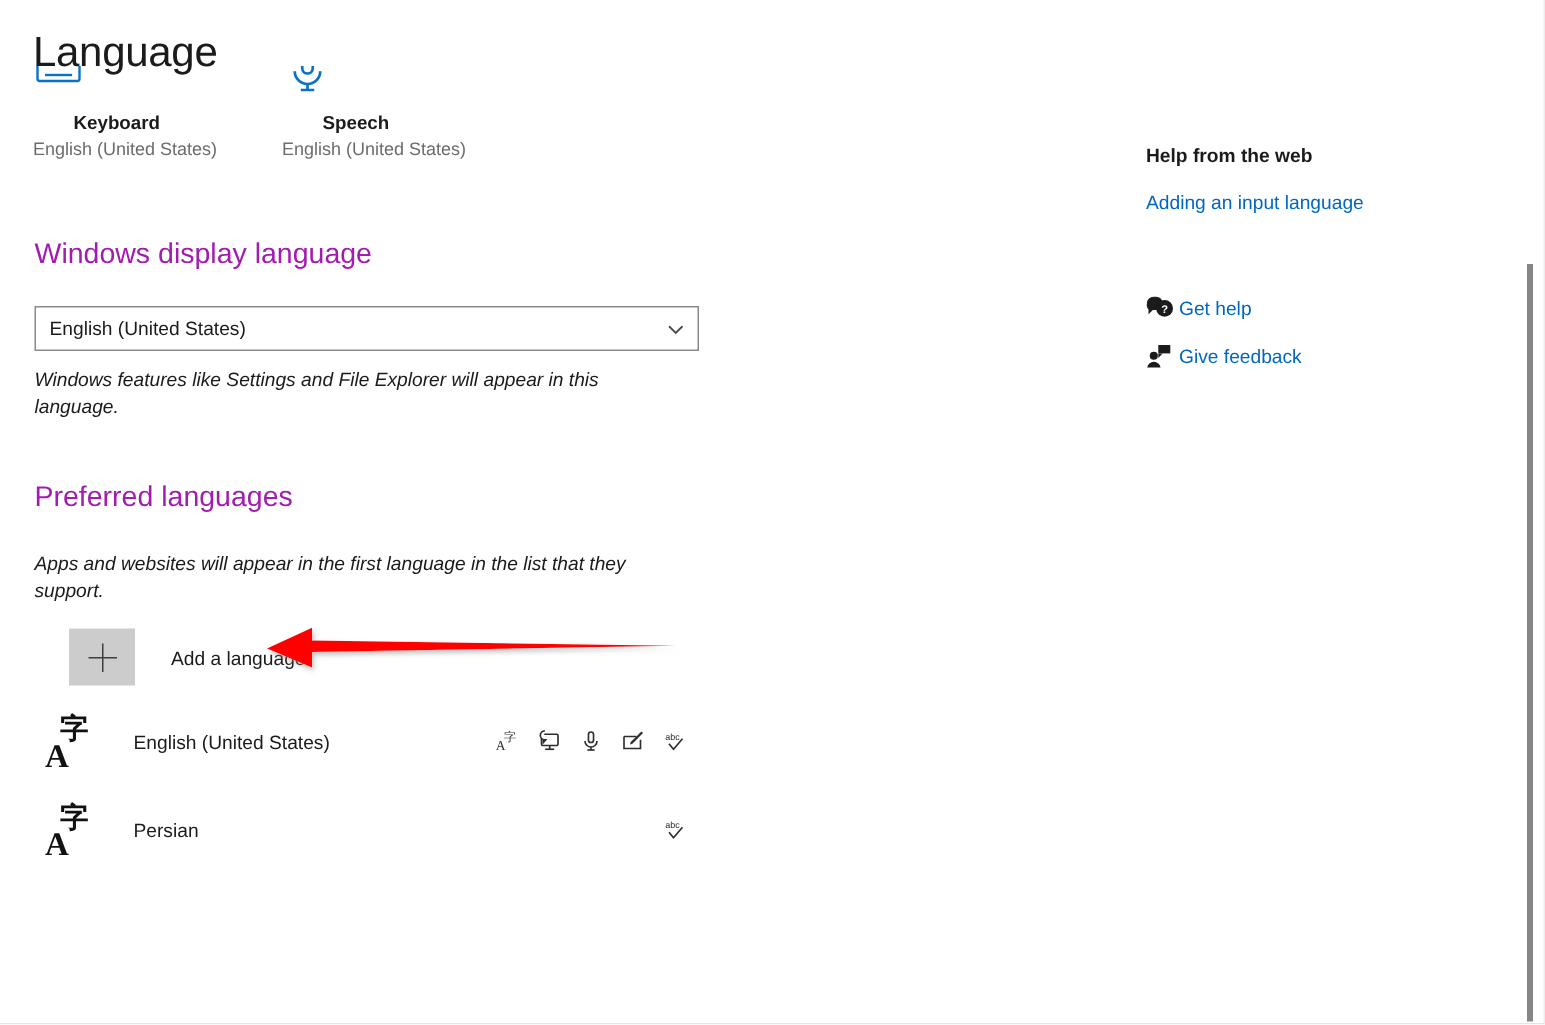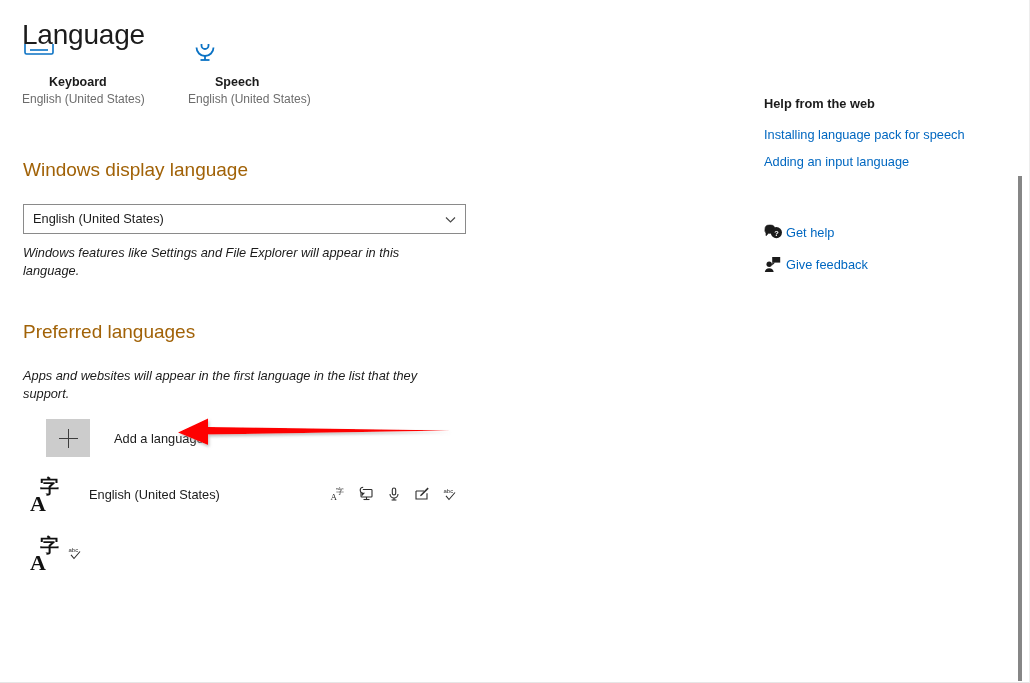--- a/index.html
+++ b/index.html
@@ -78,21 +78,21 @@
     line-height: 16px;
     margin-top: 1px;
   }
 
   
   .section-head {
     position: absolute;
     left: 23px;
     font-size: 19px;
     font-weight: 400;
-    color: #a16207;
+    color: #a21caf;
     line-height: 24px;
   }
   #head-display { top: 158px; }
   #head-preferred { top: 320px; }
 
   
   .combo {
     position: absolute;
     left: 23px;
     top: 204px;
@@ -418,34 +418,34 @@
       </span>
 
     </div>
   </div>
 
   <div class="lang-row" id="lang-row-1">
     <div class="lang-glyph">
       <span class="big-a">A</span>
       <span class="cjk">字</span>
     </div>
+    <div class="lang-name">Persian</div>
     <div class="lang-features">
       <span class="feat">
         <svg width="16" height="16" viewBox="0 0 16 16" fill="none" stroke="currentColor" stroke-width="1.1">
           <text x="1.5" y="7" font-size="6" fill="currentColor" stroke="none" font-family="Liberation Sans, sans-serif">abc</text>
           <polyline points="4,9.8 7,13.5 13,6.5"></polyline>
         </svg>
       </span>
     </div>
   </div>
 
   <div class="rail">
     <div class="rail-head">Help from the web</div>
 
-    <a class="rail-link">Installing language pack for speech</a>
     <a class="rail-link">Adding an input language</a>
 
     <div class="rail-gap"></div>
 
     <div class="support-item">
       <span class="support-icon">
         <svg width="19" height="17" viewBox="0 0 19 17" fill="none">
           <path d="M1 5.2 a4.1 4.1 0 0 1 4.1 -4.1 h1.6 a4.1 4.1 0 0 1 0 8.2 h-2.2 l-2.5 2.4 v-2.6 A4.1 4.1 0 0 1 1 5.2 z" fill="currentColor" stroke="currentColor" stroke-width="0.7"></path>
           <circle cx="12.4" cy="8.6" r="5.6" fill="currentColor"></circle>
           <text x="12.4" y="11.6" font-size="7.4" fill="#ffffff" text-anchor="middle" font-family="Liberation Sans, sans-serif" font-weight="bold">?</text>

